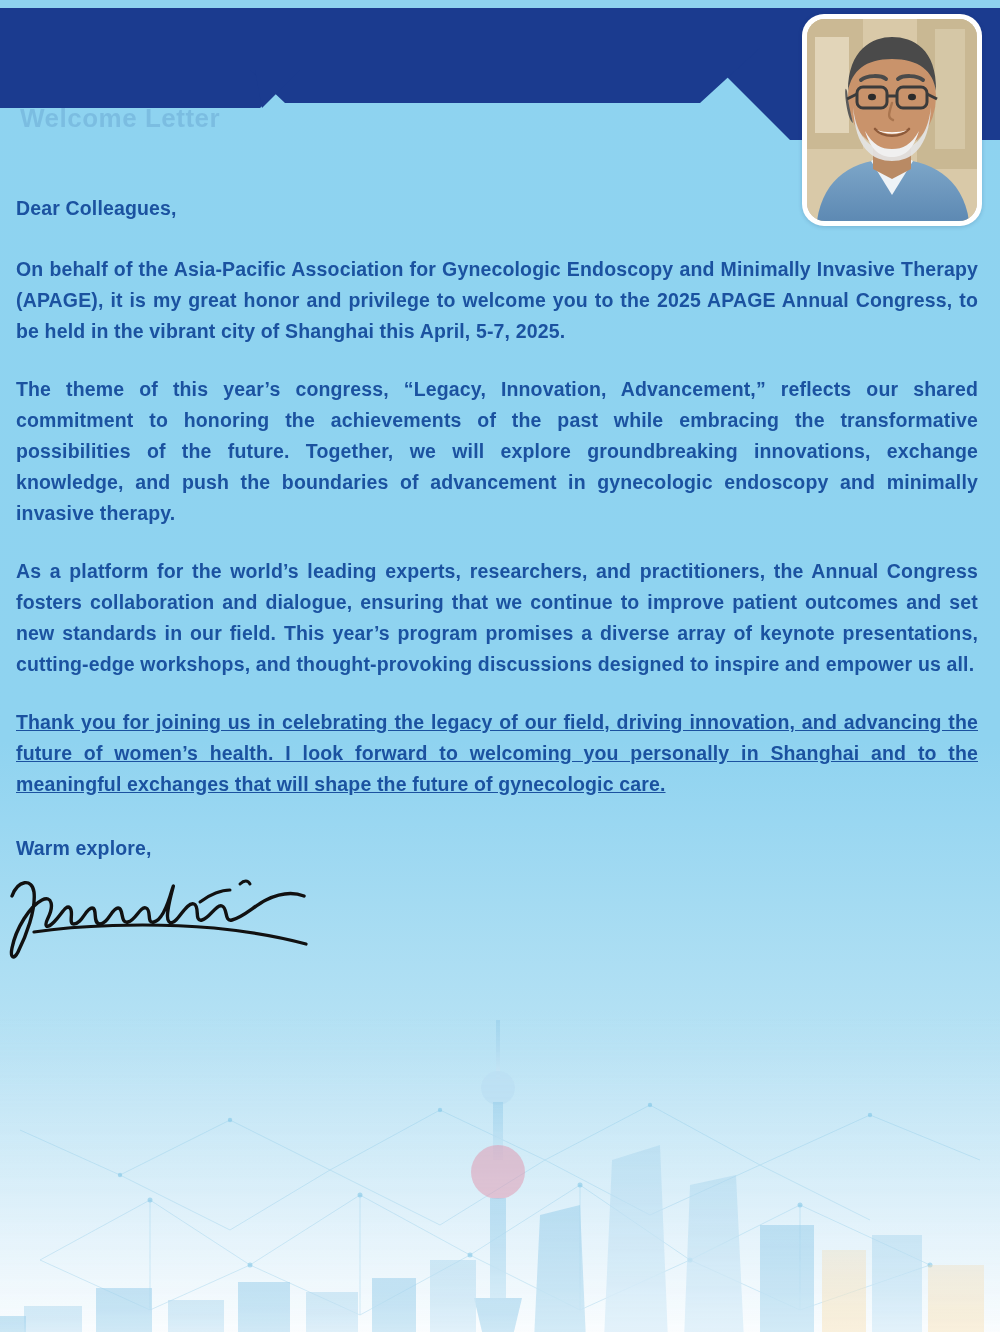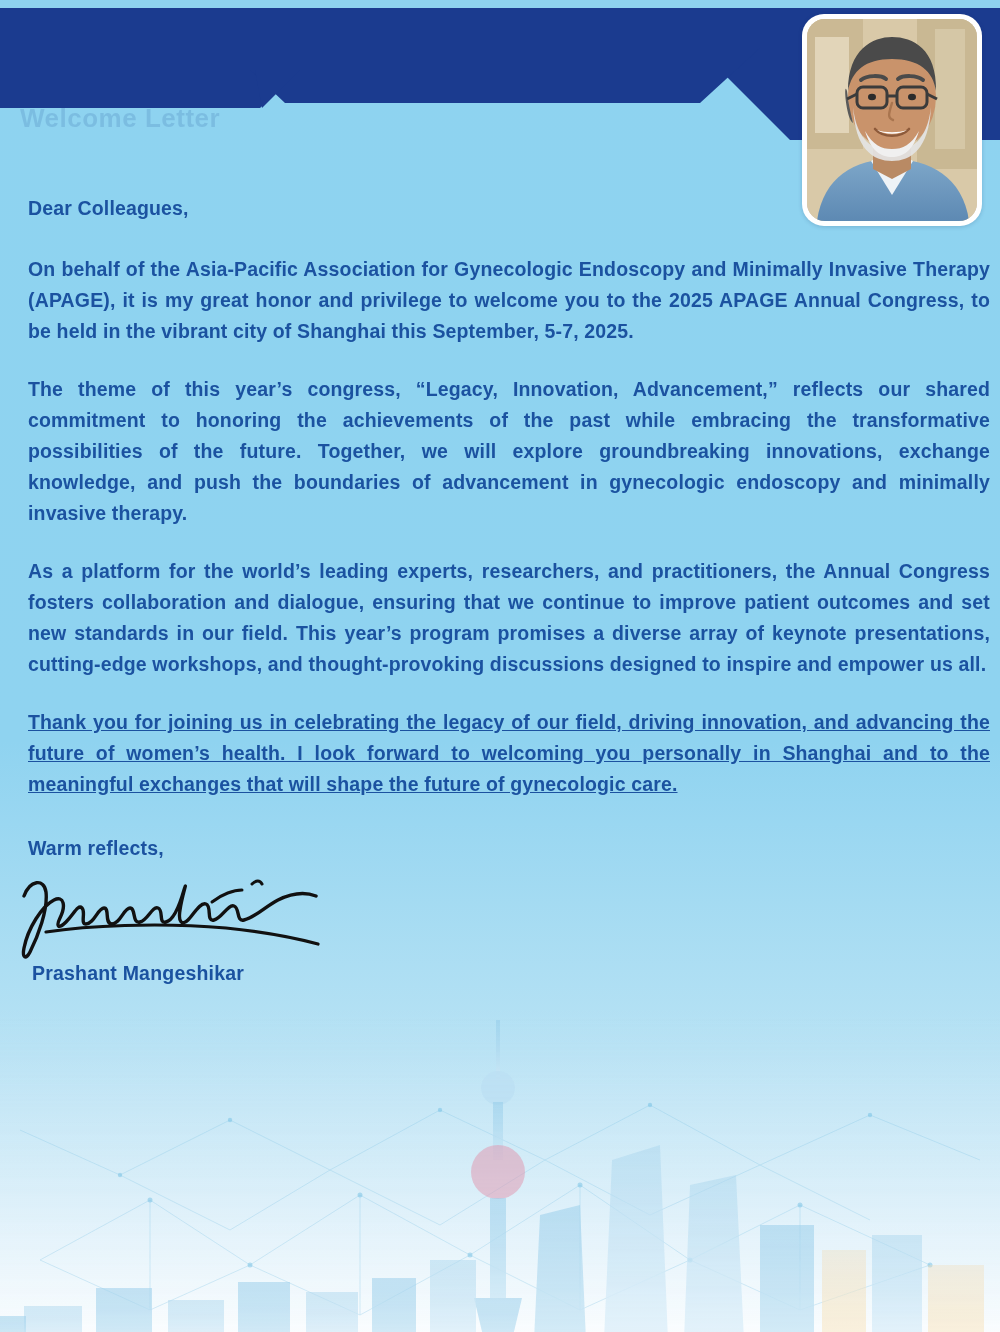--- a/index.html
+++ b/index.html
@@ -71,21 +71,21 @@
     height: 100%;
     border-radius: 18px;
     overflow: hidden;
     position: relative;
     background: #cdbfae;
   }
 
   
   .letter {
     position: absolute;
-    left: 28px;
+    left: 16px;
     top: 185px;
     width: 962px;
     z-index: 5;
     color: #1b4f9c;
   }
   .letter p {
     margin: 0 0 27px 0;
     font-size: 19.5px;
     line-height: 31px;
     font-weight: bold;
@@ -281,33 +281,32 @@
 
         <path d="M85,84 C82,94 80,99 86,101" stroke="#a9754f" stroke-width="2.4" fill="none" stroke-linecap="round"></path>
         <path d="M68,110 C76,119 94,119 102,110" stroke="#8d5a3a" stroke-width="2.6" fill="none" stroke-linecap="round"></path>
         <path d="M70,111 C78,116 92,116 100,111 C92,114 78,114 70,111 Z" fill="#ffffff"></path>
       </svg>
     </div>
   </div>
 
   <div class="letter">
     <p class="salutation">Dear Colleagues,</p>
-    <p>On behalf of the Asia-Pacific Association for Gynecologic Endoscopy and Minimally Invasive Therapy (APAGE), it is my great honor and privilege to welcome you to the 2025 APAGE Annual Congress, to be held in the vibrant city of Shanghai this September, 5-7, 2025.</p>
+    <p>On behalf of the Asia-Pacific Association for Gynecologic Endoscopy and Minimally Invasive Therapy (APAGE), it is my great honor and privilege to welcome you to the 2025 APAGE Annual Congress, to be held in the vibrant city of Shanghai this April, 5-7, 2025.</p>
     <p>The theme of this year’s congress, “Legacy, Innovation, Advancement,” reflects our shared commitment to honoring the achievements of the past while embracing the transformative possibilities of the future. Together, we will explore groundbreaking innovations, exchange knowledge, and push the boundaries of advancement in gynecologic endoscopy and minimally invasive therapy.</p>
     <p>As a platform for the world’s leading experts, researchers, and practitioners, the Annual Congress fosters collaboration and dialogue, ensuring that we continue to improve patient outcomes and set new standards in our field. This year’s program promises a diverse array of keynote presentations, cutting-edge workshops, and thought-provoking discussions designed to inspire and empower us all.</p>
     <p class="last-para">Thank you for joining us in celebrating the legacy of our field, driving innovation, and advancing the future of women’s health. I look forward to welcoming you personally in Shanghai and to the meaningful exchanges that will shape the future of gynecologic care.</p>
-    <p class="regards">Warm reflects,</p>
+    <p class="regards">Warm explore,</p>
 
     <div class="signature-wrap">
       <svg class="signature" viewBox="0 0 340 96">
         <g fill="none" stroke="#111111" stroke-linecap="round" stroke-linejoin="round">
           <path d="M8,30 C14,14 28,12 30,26 C32,44 22,70 14,86 C10,94 6,92 8,82 C12,62 26,40 38,34 C48,29 50,40 44,52 C40,60 42,64 50,56 C58,48 62,38 66,42 C70,46 64,58 70,58 C78,58 82,42 88,42 C94,42 88,58 96,58 C104,58 108,42 114,42 C120,42 116,58 124,56 C132,54 136,40 142,42 C148,44 142,58 150,56 C158,54 164,38 168,24 C172,12 166,30 164,44 C162,56 166,60 172,54 C178,48 184,36 190,38 C196,40 190,56 198,54 C206,52 212,38 218,40 C224,42 220,56 228,54 C240,51 250,40 262,34 C276,27 290,26 300,30" stroke-width="3.4"></path>
           <path d="M196,36 C206,28 218,24 226,24" stroke-width="3"></path>
           <path d="M236,18 C240,14 244,14 246,18" stroke-width="3"></path>
           <path d="M30,66 C70,60 140,56 210,62 C250,66 280,72 302,78" stroke-width="3.2"></path>
         </g>
       </svg>
     </div>
 
-    <div class="signer-name">Prashant Mangeshikar</div>
   </div>
 
 </div>
 
 </body></html>

